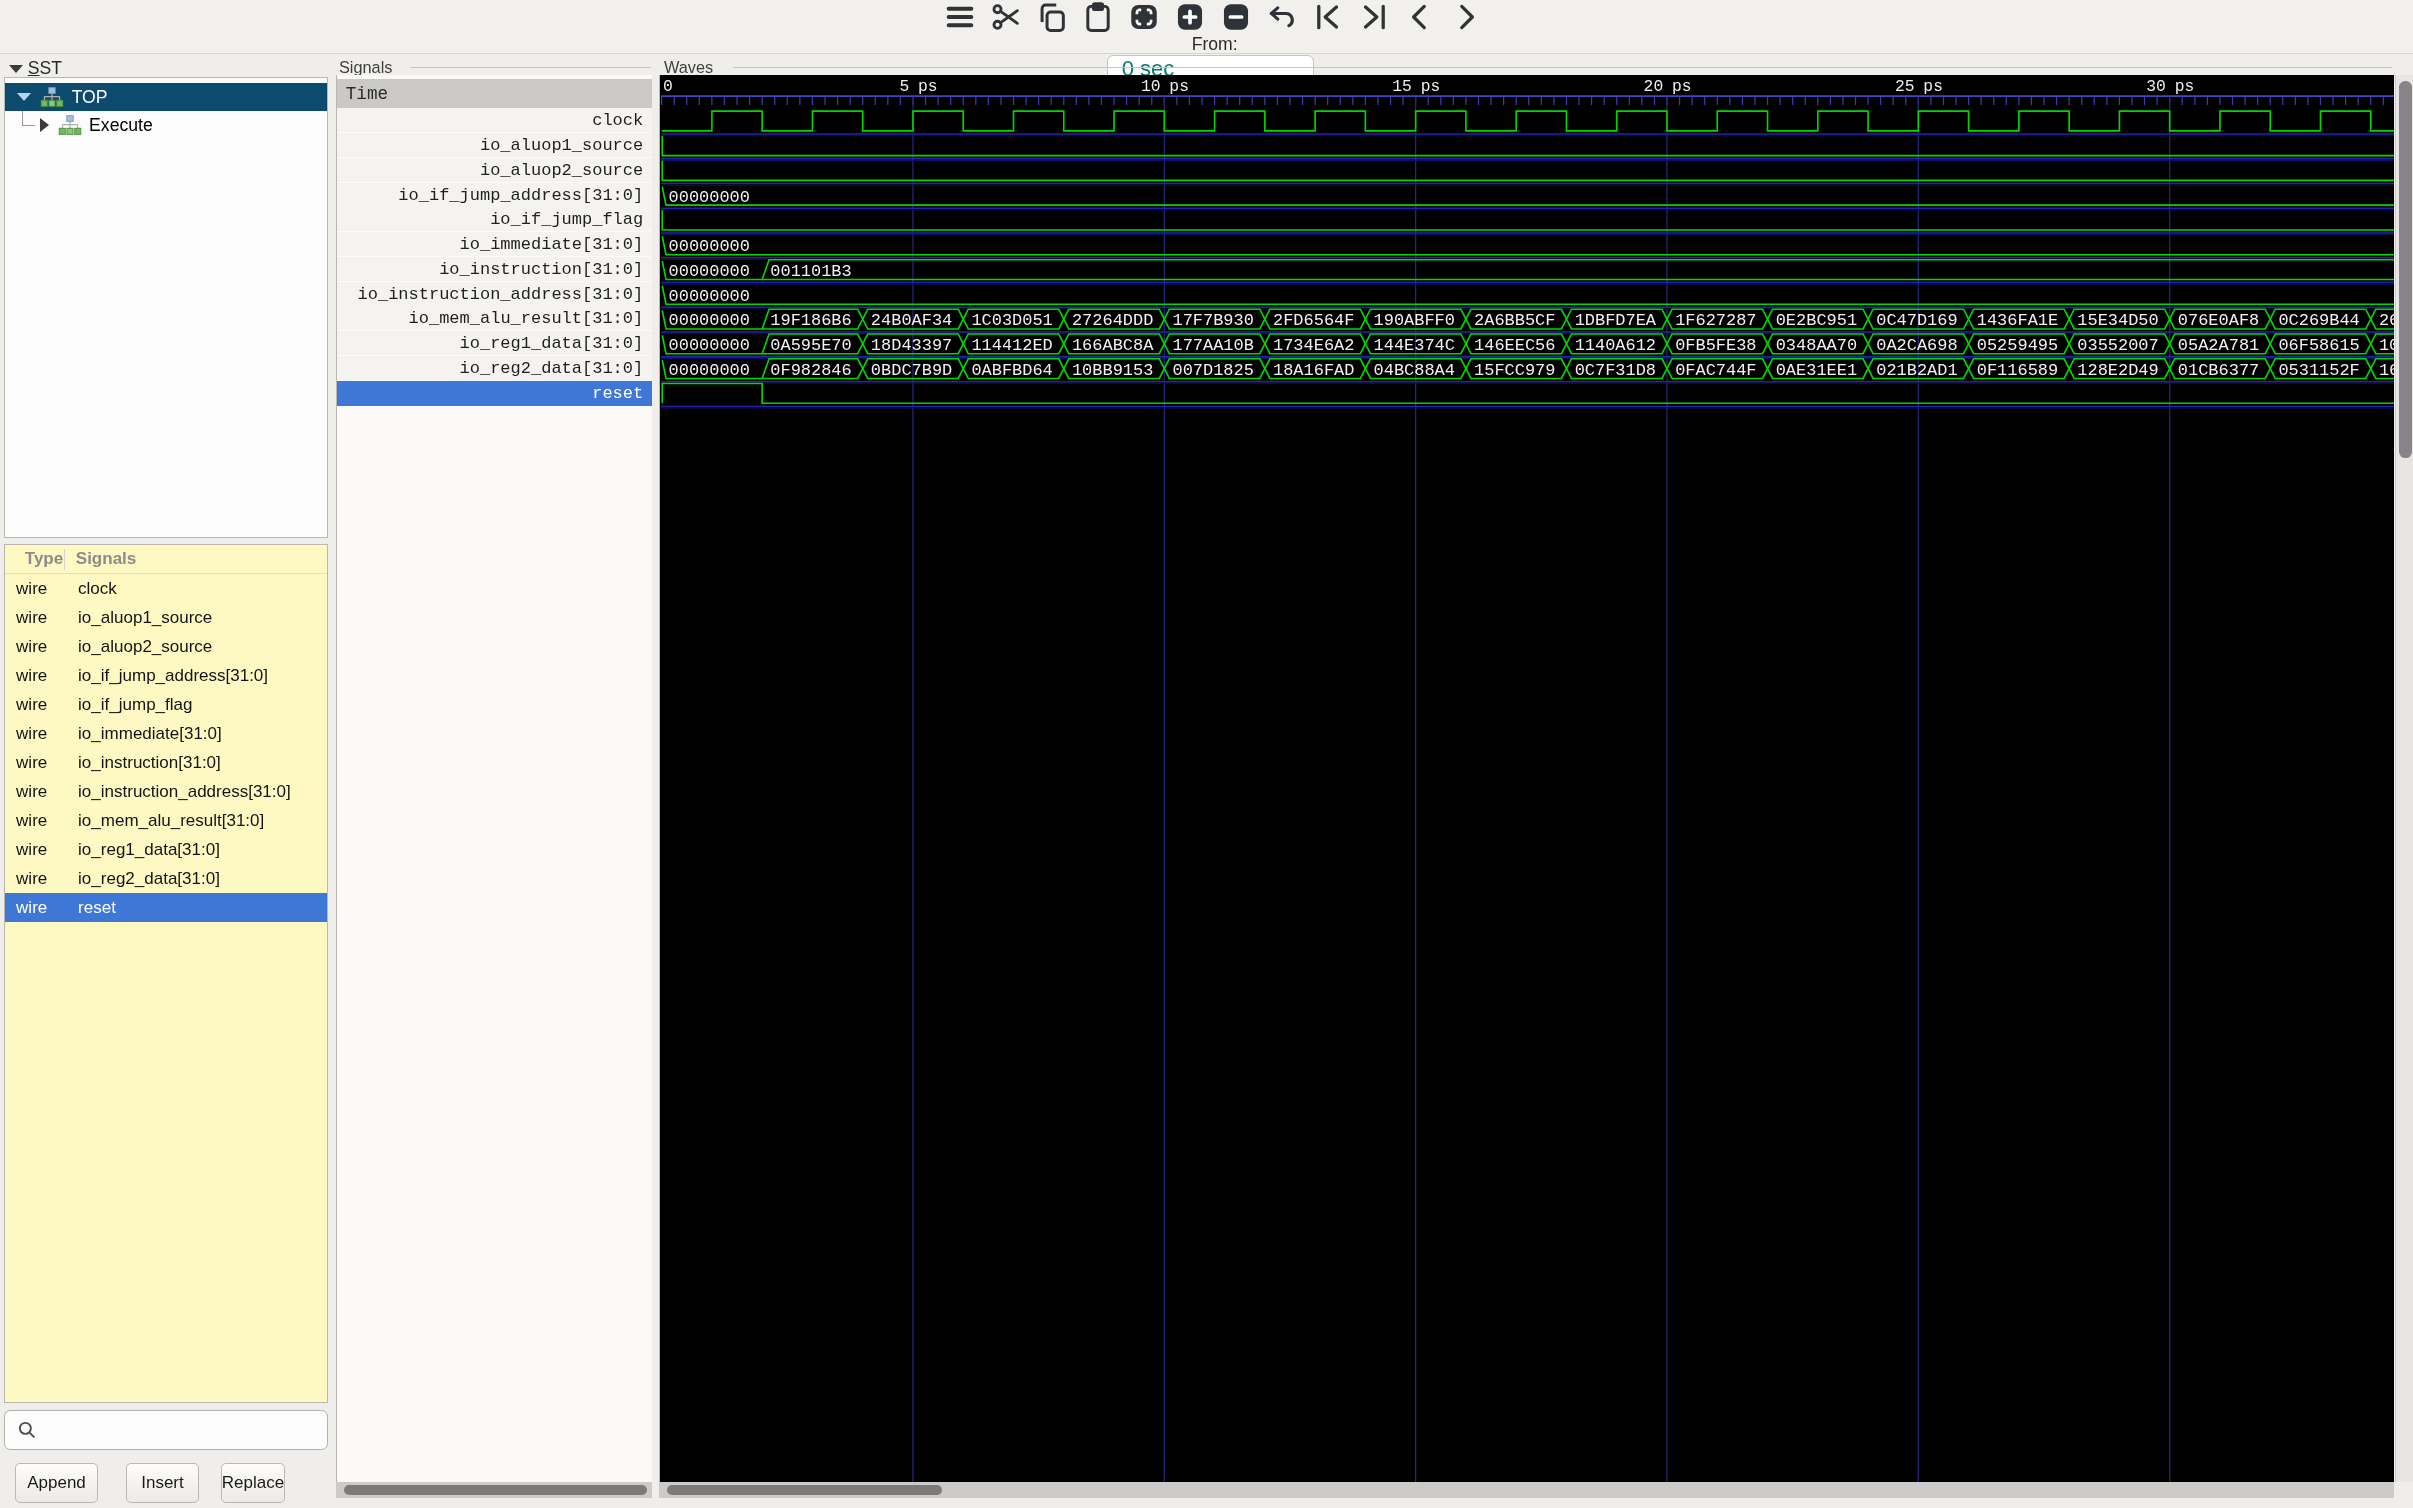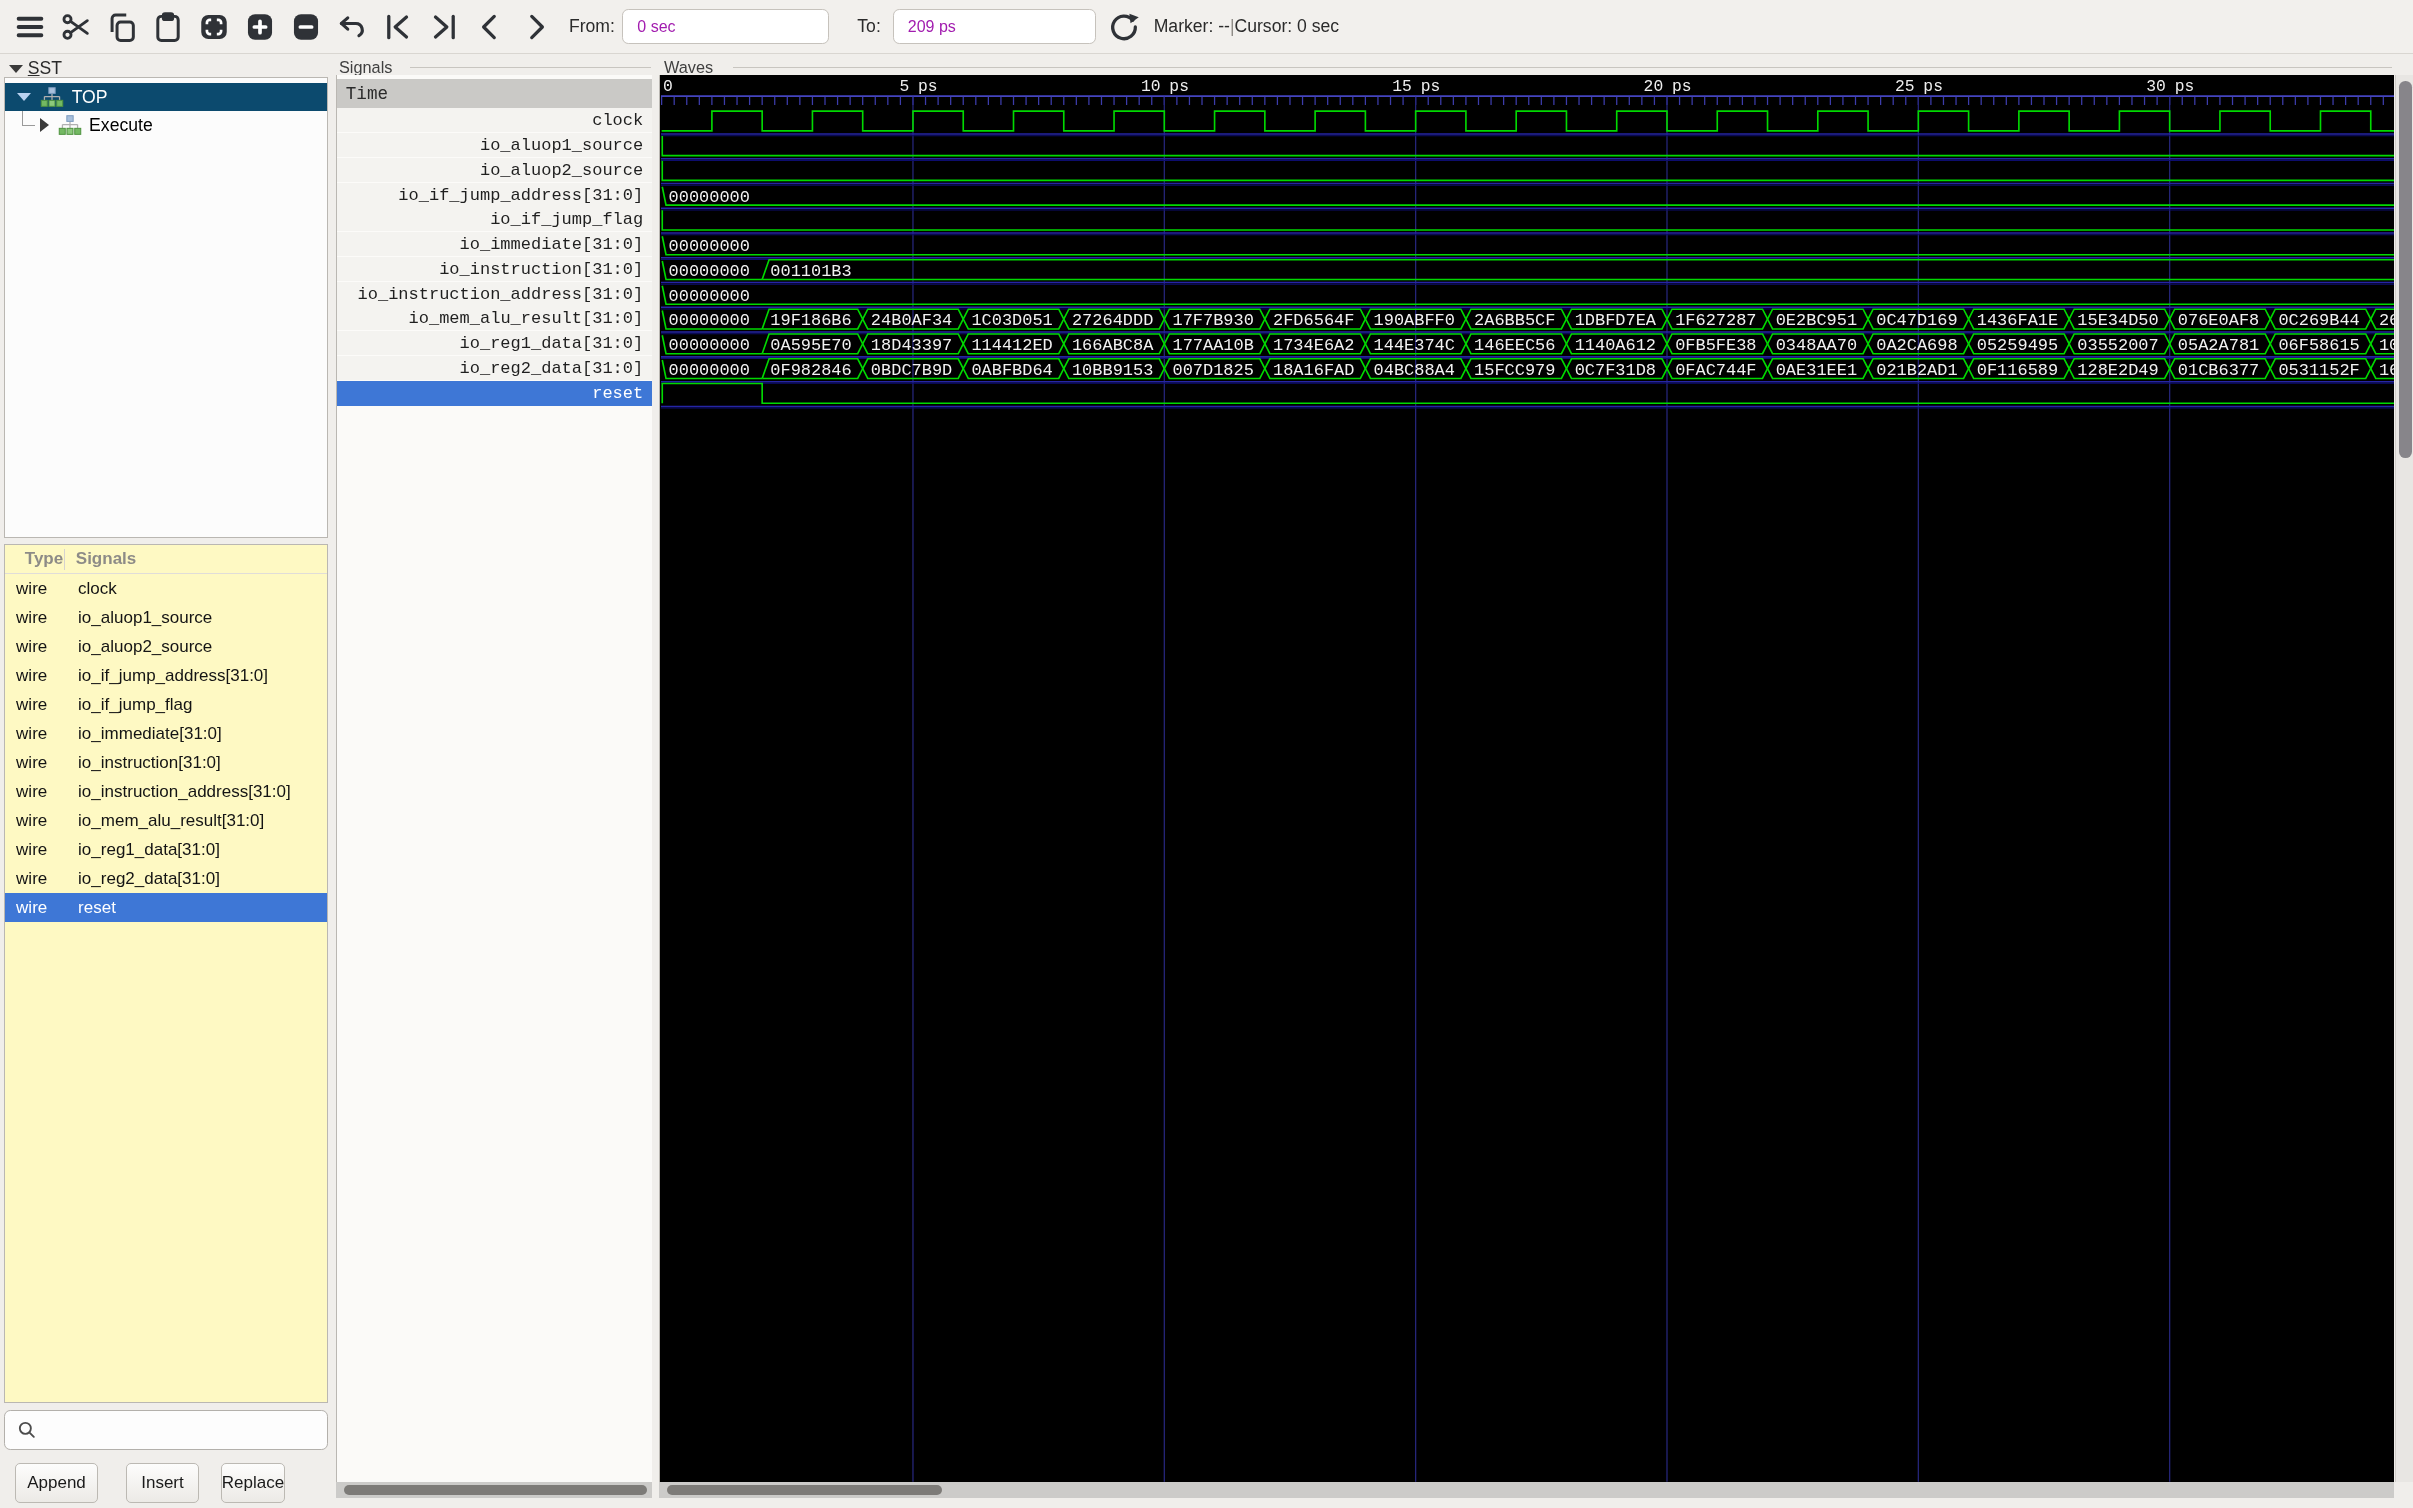--- a/index.html
+++ b/index.html
@@ -3,27 +3,27 @@
 <meta charset="utf-8">
 <title>Waveform Viewer</title>
 <style>
   * { margin:0; padding:0; box-sizing:border-box; }
   html,body { width:2413px; height:1508px; overflow:hidden; background:#f0eeeb;
               font-family:"Liberation Sans", sans-serif; }
 
   
   #toolbar { position:absolute; left:0; top:0; width:2413px; height:54px;
              background:#f2f0ed; border-bottom:0.6px solid #d9d6d1;
-             display:flex; align-items:center; }
+             display:flex; align-items:center;flex-direction:column; }
   #toolbar-icons { display:flex; gap:12px; margin-left:12.6px; }
   .tbtn { width:34px; height:34px; display:flex; align-items:center; justify-content:center; border-radius:5px; }
   .tbtn svg { width:34px; height:34px; }
   .tlabel { font-size:17.6px; color:#2b2b2b; }
   .tinput { height:35px; border:1.3px solid #c6c2bc; border-radius:6.3px; background:#ffffff;
-            font-size:16px; color:#a21caf; padding-left:14px; outline:none;
+            font-size:22px; color:#0f766e; padding-left:14px; outline:none;
             font-family:"Liberation Sans", sans-serif; }
   #marker-group { display:flex; align-items:center; font-size:17.6px; color:#2b2b2b; }
   #marker-sep { color:#8f8c87; }
 
   
   #sst-header { position:absolute; left:8.8px; top:58px; display:flex; align-items:center; gap:5px;
                 font-size:17.6px; color:#2a2a2a; }
   .tri-down { width:0; height:0; border-left:7px solid transparent; border-right:7px solid transparent;
               border-top:8.8px solid #3a3a3a; }
   .tri-right { width:0; height:0; border-top:7px solid transparent; border-bottom:7px solid transparent;

